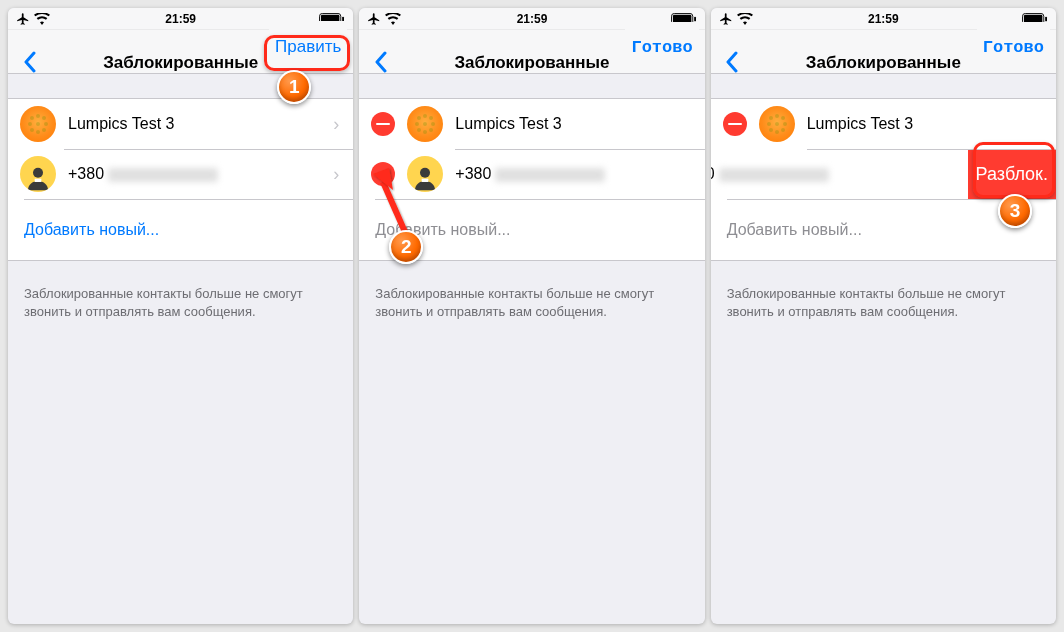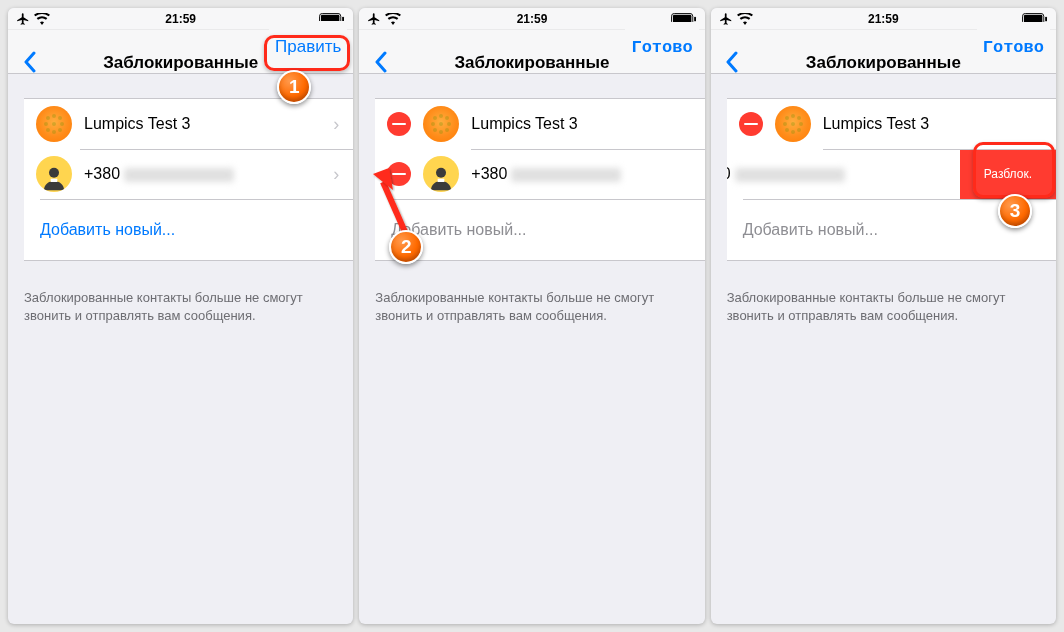--- a/index.html
+++ b/index.html
@@ -74,21 +74,20 @@
     z-index: 2;
     background: #f7f7f8;
   }
   .nav .action.bold { font-weight: 600; font-family: Liberation Mono, monospace; }
   
   .list {
     background: #fff;
     border-top: 0.5px solid #c8c7cc;
     border-bottom: 0.5px solid #c8c7cc;
     margin-top: 24px;
-    margin-left: 16px;
   }
   .row {
     display: flex;
     align-items: center;
     height: 50px;
     padding-left: 12px;
     position: relative;
     overflow: hidden;
   }
   .row + .row::before,
@@ -169,33 +168,32 @@
     width: 110px; height: 14px;
     background: #e0e0e0;
     filter: blur(3px);
     border-radius: 3px;
     vertical-align: middle;
     margin-left: 4px;
   }
   .footer-text {
     font-size: 13px;
     color: #6d6d72;
-    padding: 4px 16px 0 16px;
+    padding: 24px 16px 0 16px;
     line-height: 1.35;
-    margin-top: 24px;
   }
   .unblock {
     background: #ff3b30;
     color: #fff;
-    font-size: 12px;
+    font-size: 18px;
     height: 50px;
     display: flex;
     align-items: center;
     justify-content: center;
-    padding: 0 24px;
+    padding: 0 8px;
     flex-shrink: 0;
     margin-left: auto;
   }
   .row.shifted .name-wrap { transform: translateX(-44px); display:flex; align-items:center; flex:1 1 auto; }
   .name-wrap { display:flex; align-items:center; flex:1 1 auto; }
   
   .badge {
     position: absolute;
     width: 34px; height: 34px;
     border-radius: 50%;

